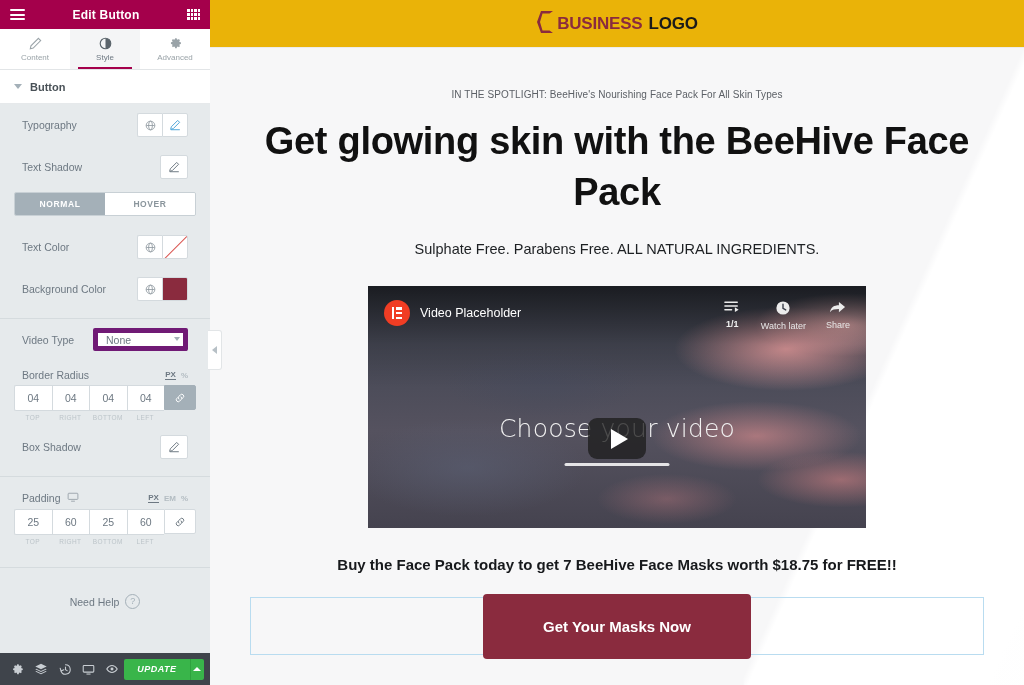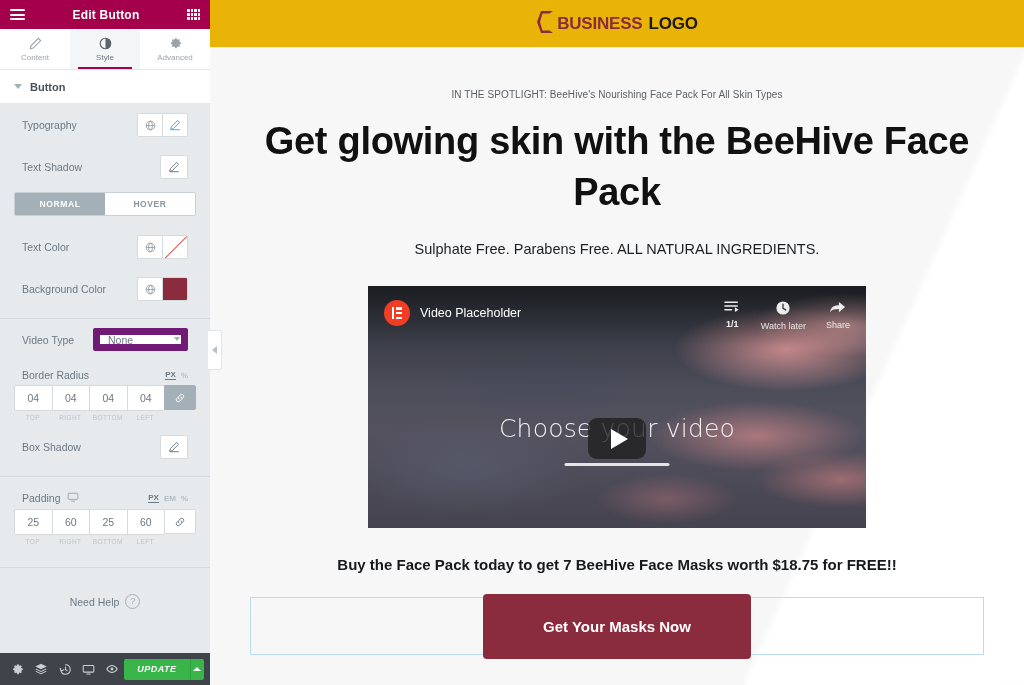--- a/index.html
+++ b/index.html
@@ -82,21 +82,21 @@
   .toggle div{
     flex:1;display:flex;align-items:center;justify-content:center;
     font-size:8.5px;font-weight:bold;letter-spacing:.6px;color:#8a959c;background:#fff;cursor:pointer;
   }
   .toggle div.on{background:#a4b0b8;color:#fff;}
 
   .divider{height:1px;background:#d5dbde;margin:8px 0 0 0;}
 
   .selwrap{position:relative;}
   .selbox{
-    width:95px;height:23px;border:7px solid #701a75;background:#fff;border-radius:2px;
+    width:95px;height:23px;border:5px solid #701a75;background:#fff;border-radius:2px;
     font-size:10.5px;color:#6d7882;display:flex;align-items:center;padding:0 8px;box-sizing:border-box;
   }
   .selwrap .caret{
     position:absolute;right:8px;top:9px;width:0;height:0;
     border-left:3.5px solid transparent;border-right:3.5px solid transparent;border-top:4px solid #a4b0b8;
   }
 
   .units{display:flex;gap:5px;align-items:center;font-size:8px;color:#b3bcc2;font-weight:bold;}
   .units span.sel{color:#6d7882;border-bottom:1px solid #6d7882;}
 

